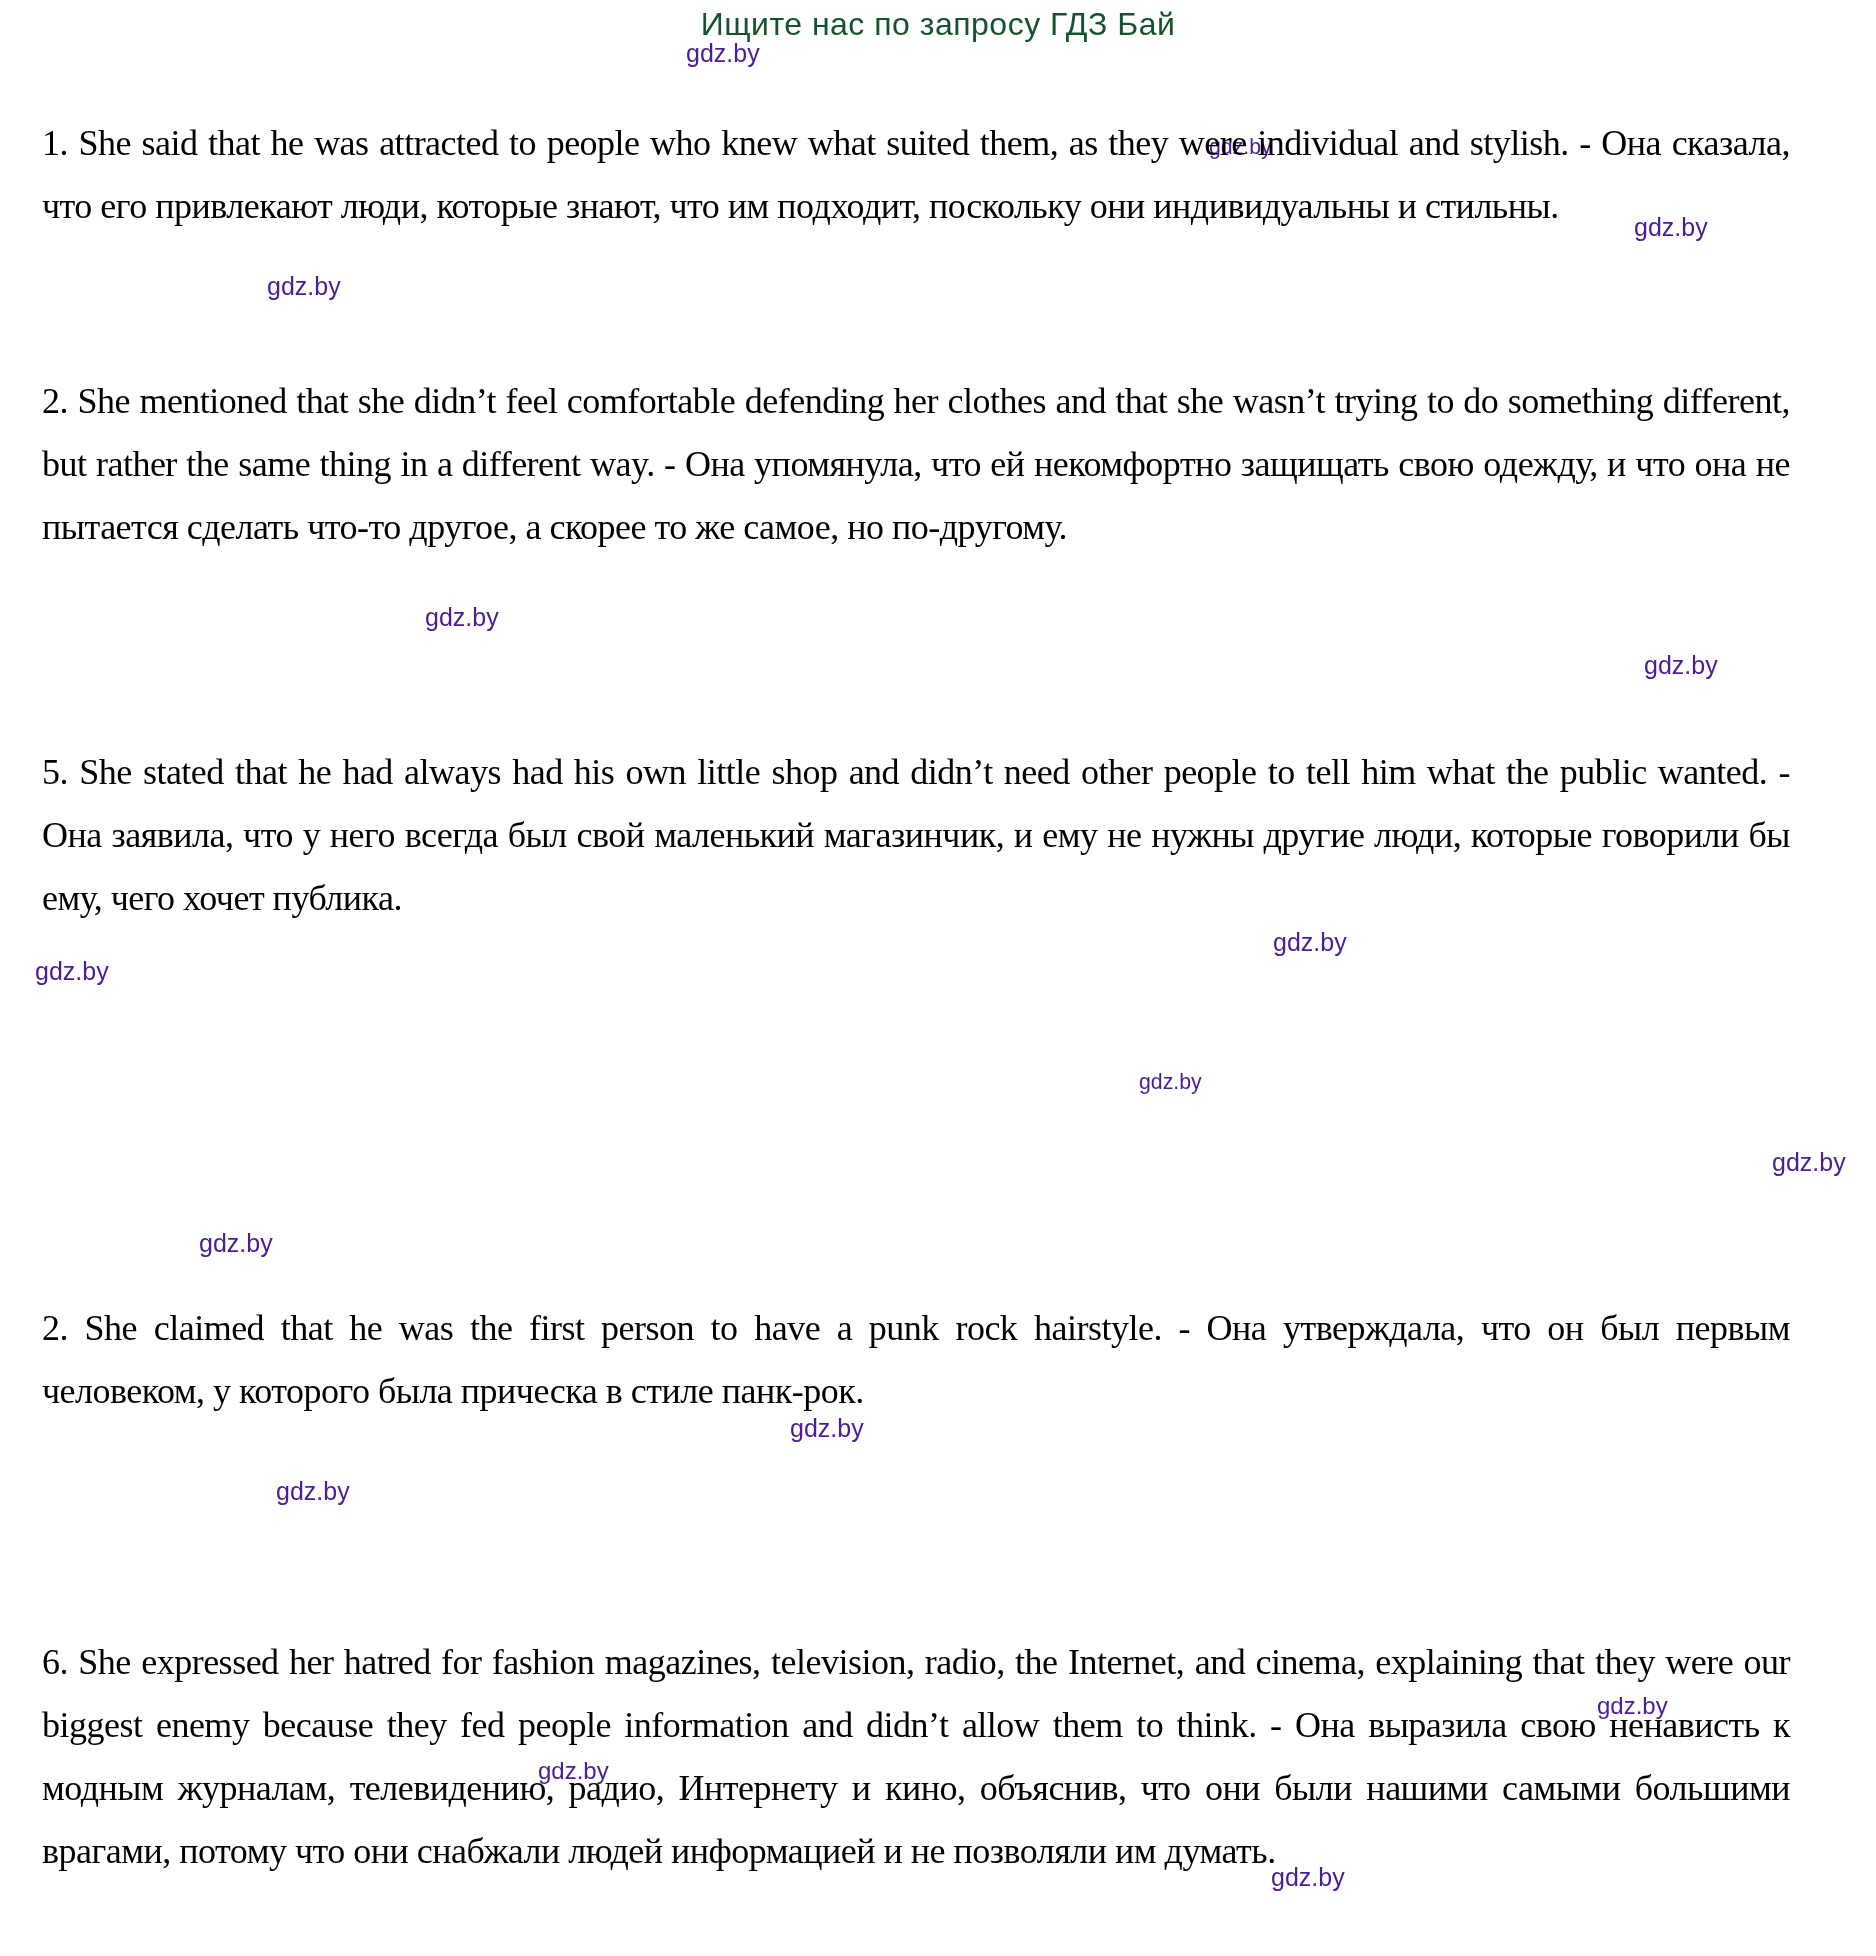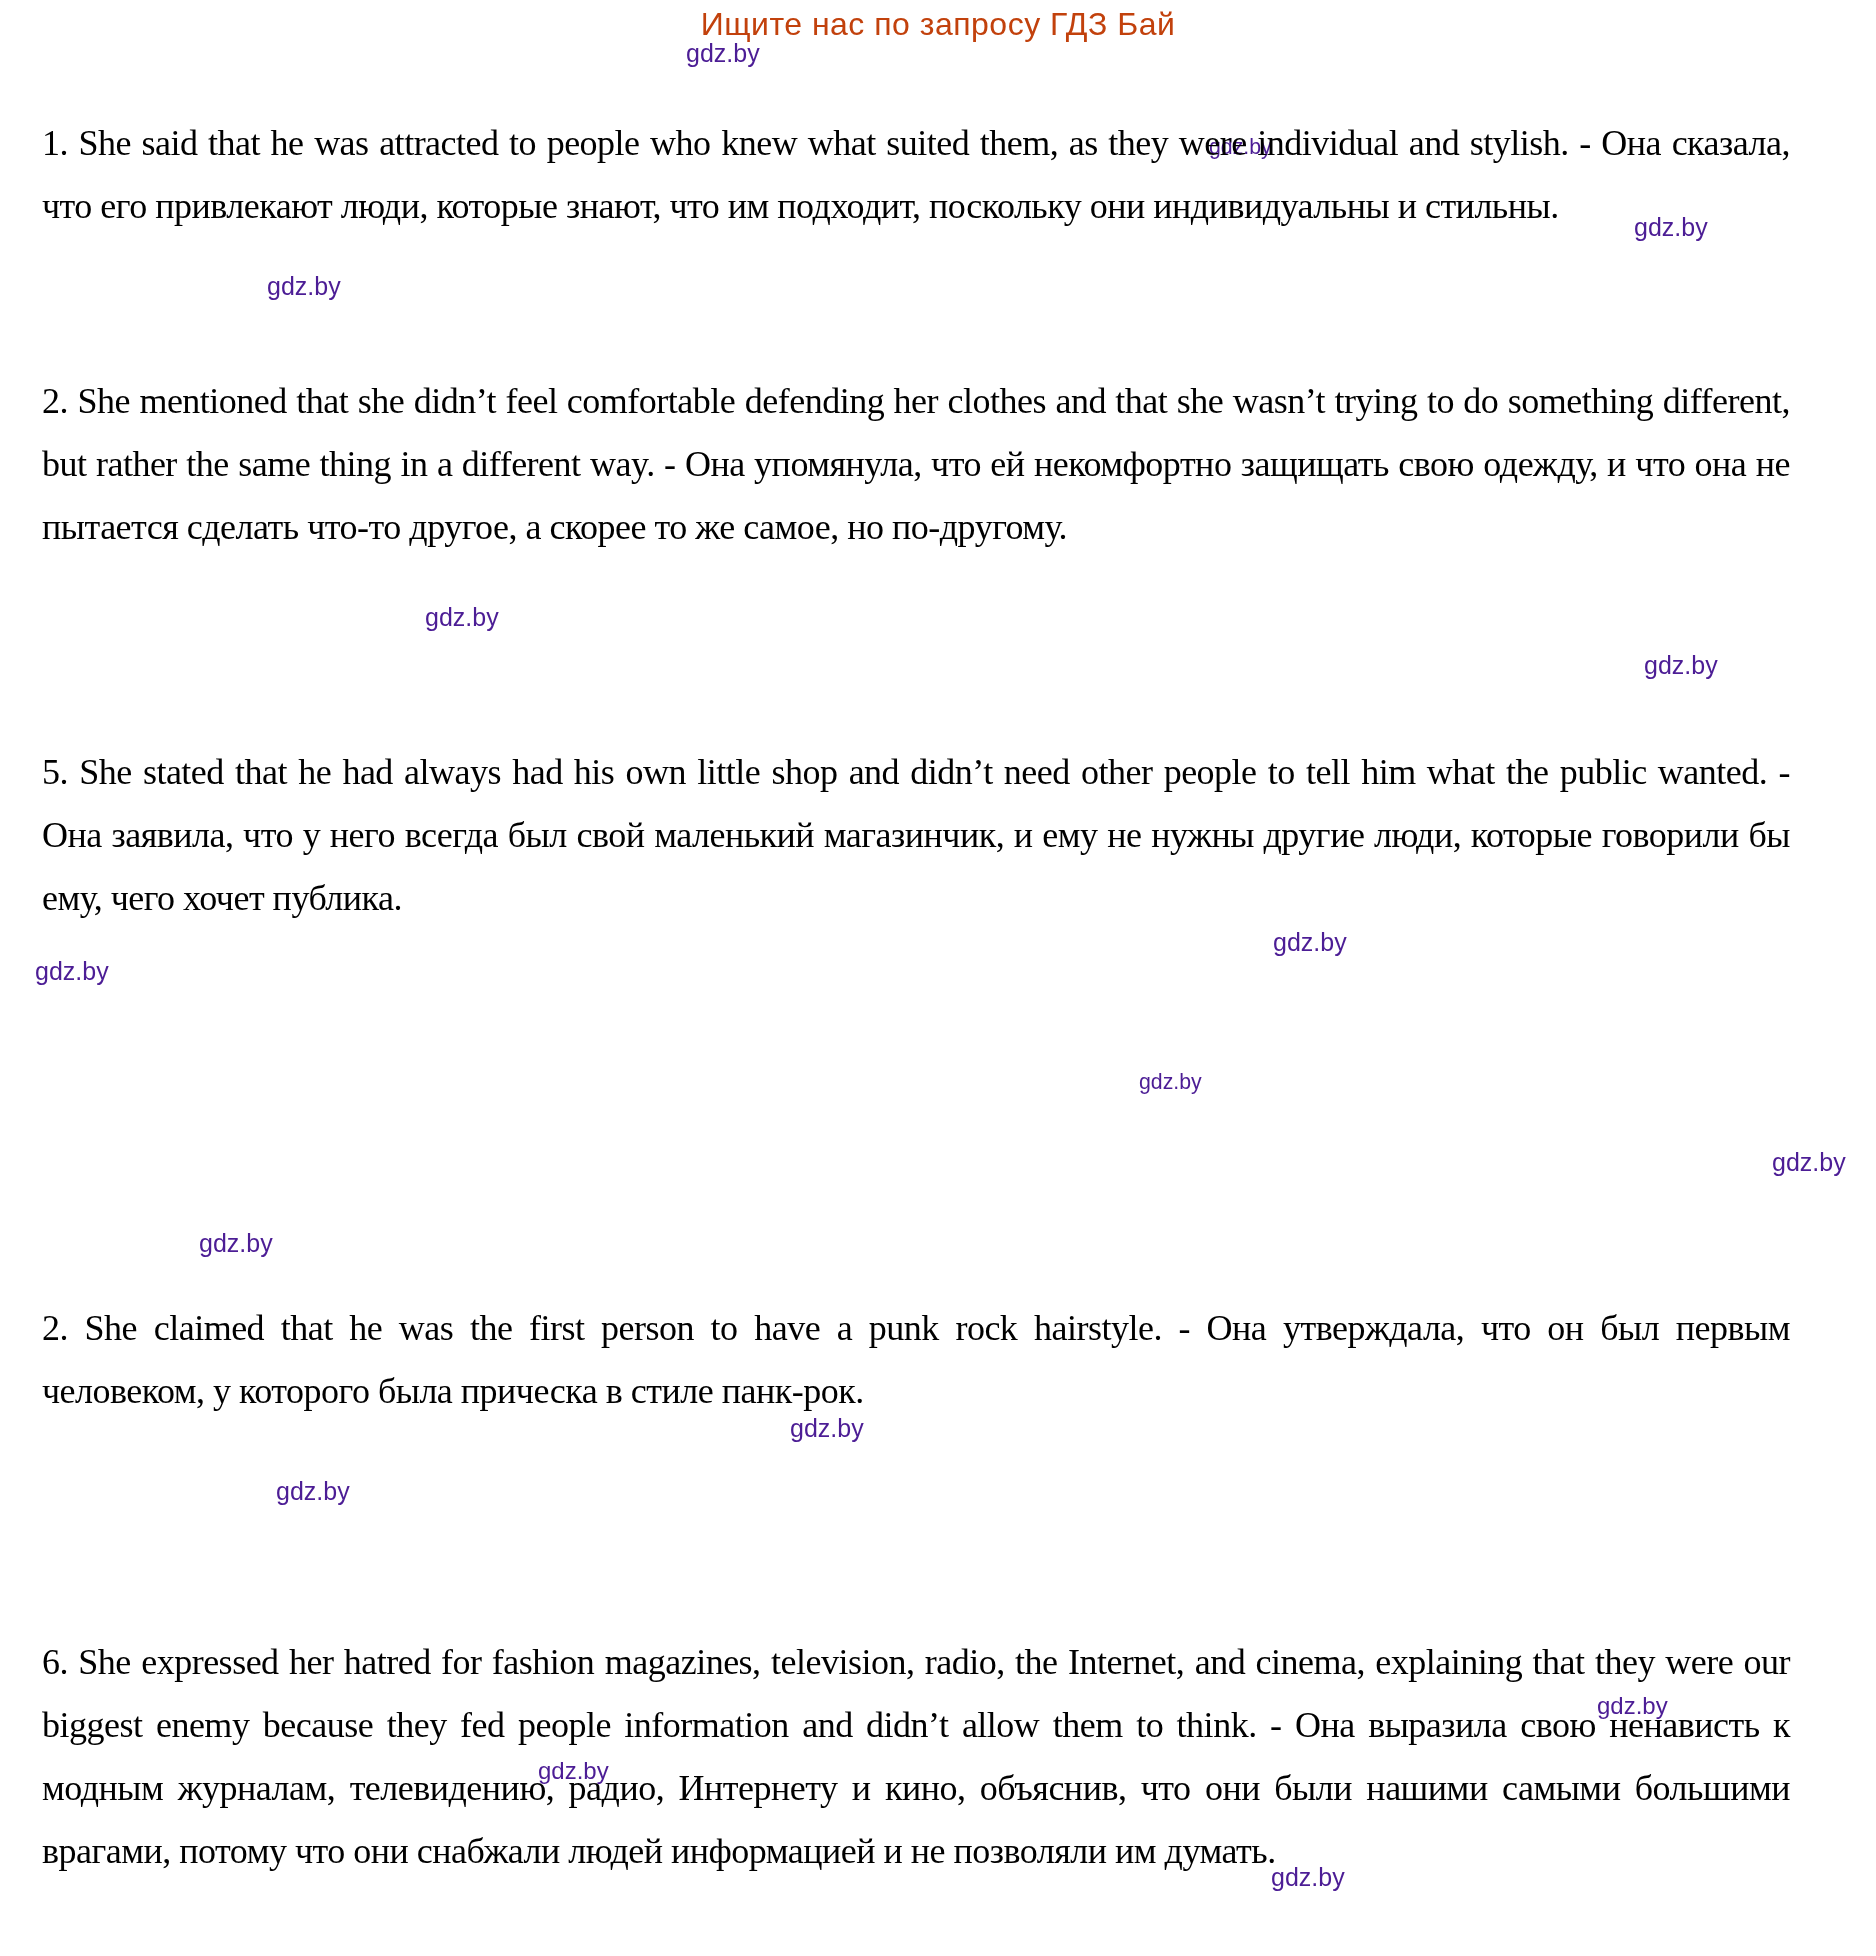--- a/index.html
+++ b/index.html
@@ -18,21 +18,21 @@
   }
   .promo-header {
     position: absolute;
     top: 5.6px;
     left: 0;
     width: 100%;
     text-align: center;
     font-family: "Liberation Sans", sans-serif;
     font-size: 32px;
     font-weight: 500;
-    color: #c2410c;
+    color: #14532d;
     letter-spacing: 0.5px;
   }
   .para {
     position: absolute;
     left: 42px;
     width: 1748px;
     font-size: 36px;
     line-height: 63px;
     letter-spacing: -0.5px;
     text-align: justify;

